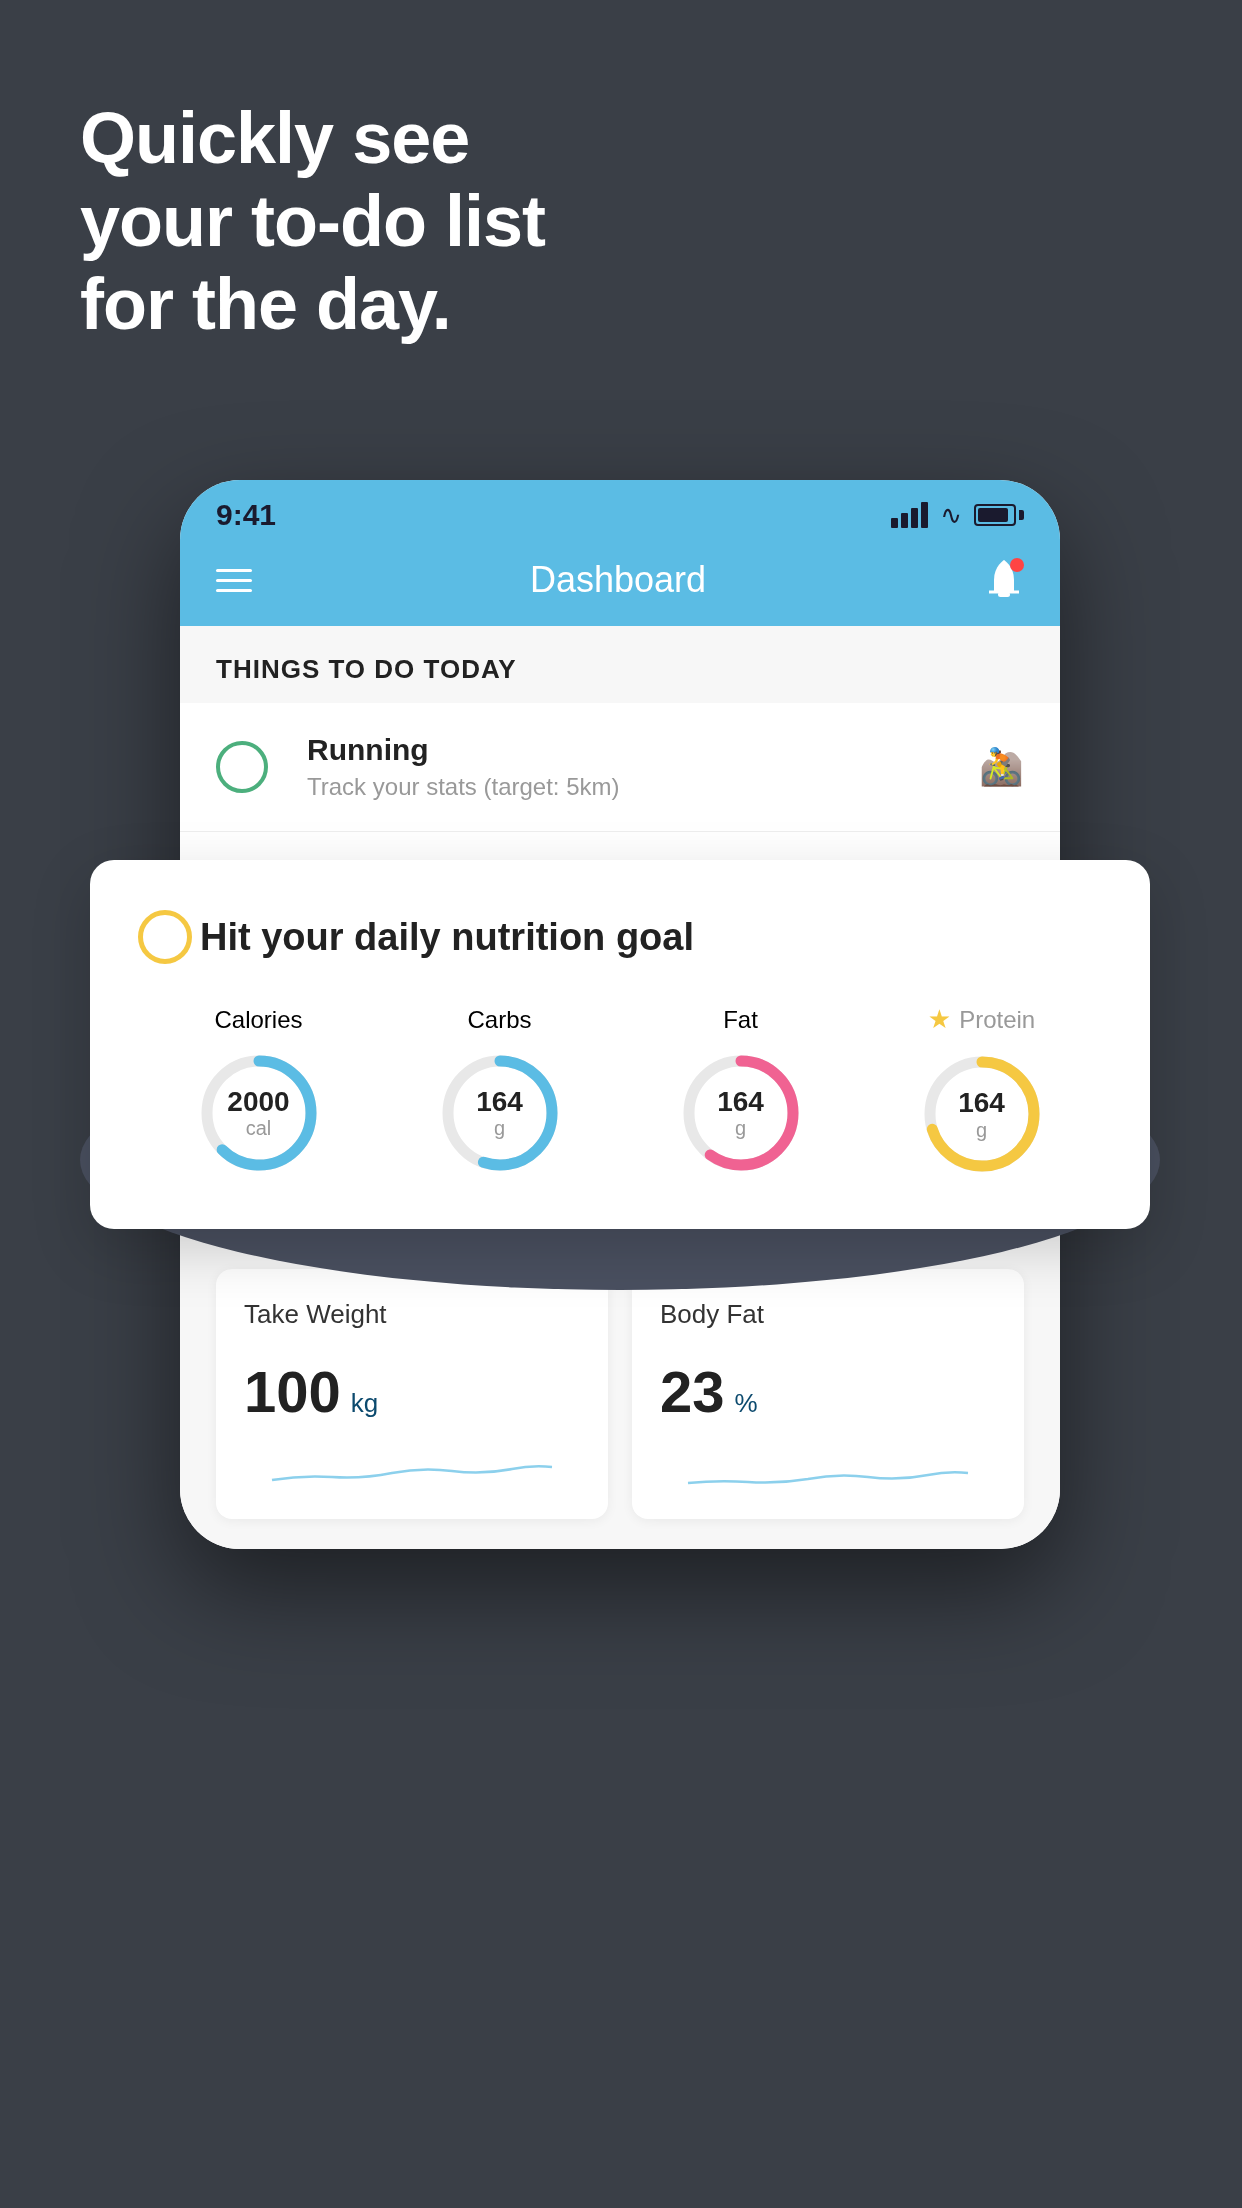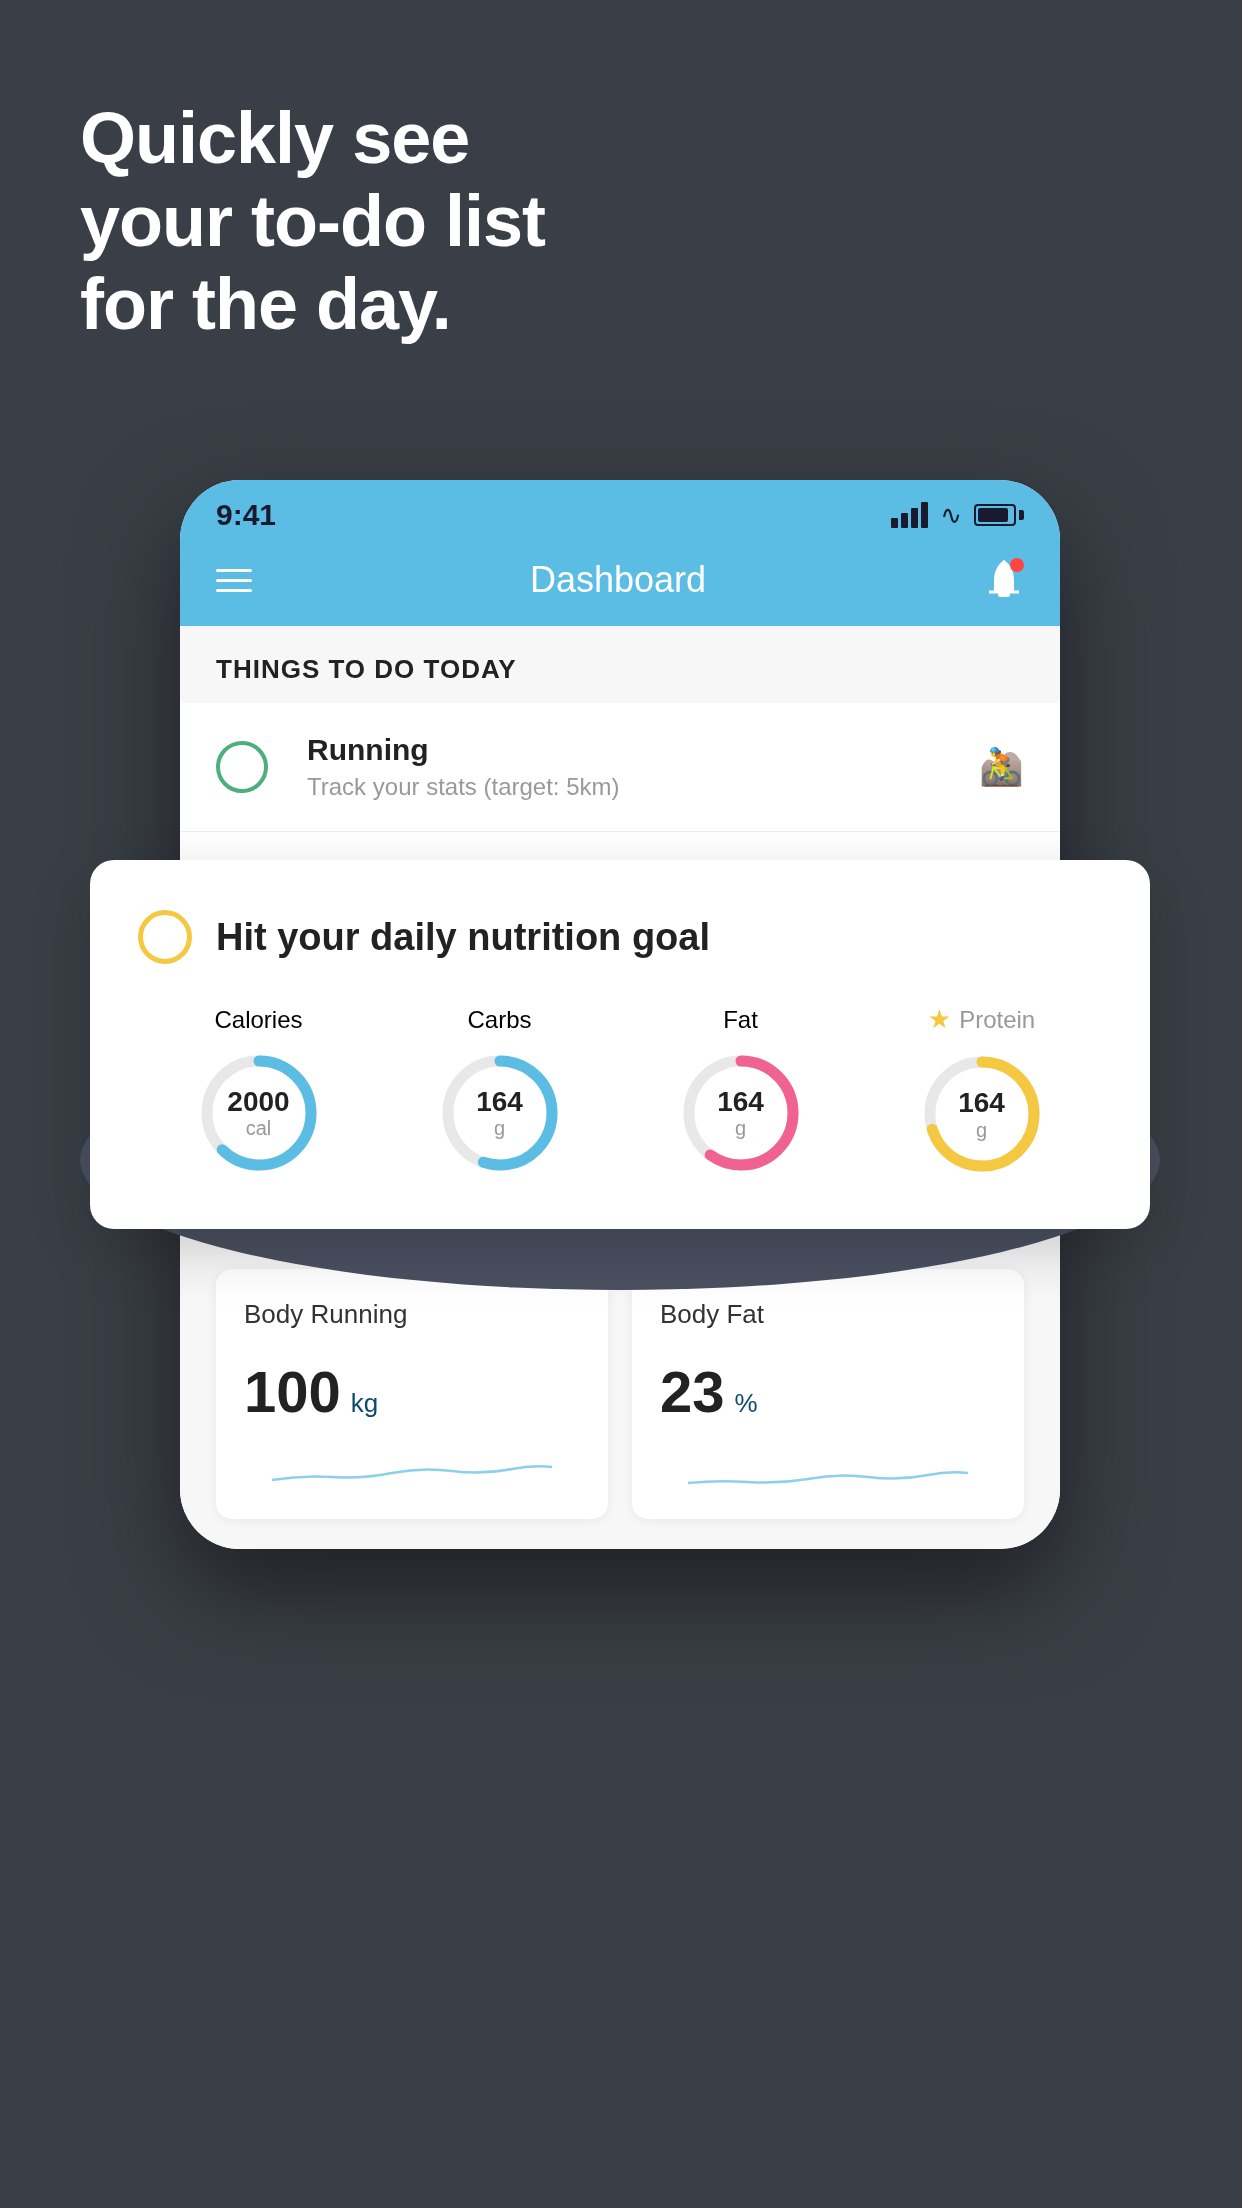--- a/index.html
+++ b/index.html
@@ -133,21 +133,21 @@
       background: #ffffff;
       border-radius: 24px;
       padding: 50px 48px 50px 48px;
       box-shadow: 0 20px 60px rgba(0,0,0,0.18);
       z-index: 10;
     }
 
     .nutrition-card-header {
       display: flex;
       align-items: center;
-      gap: 24px;
+      gap: 8px;
       margin-bottom: 40px;
     }
 
     .circle-check-yellow {
       width: 54px;
       height: 54px;
       border: 5px solid #f5c842;
       border-radius: 50%;
       flex-shrink: 0;
     }
@@ -495,21 +495,21 @@
     </div>
 
     <div style="height: 80px; background: #ffffff;"></div>
   </div>
 
   <div class="progress-section">
     <div class="progress-title">MY PROGRESS</div>
     <div class="progress-cards">
 
       <div class="progress-card">
-        <div class="progress-card-title">Body Running</div>
+        <div class="progress-card-title">Take Weight</div>
         <div class="progress-value-row">
           <span class="progress-value">100</span>
           <span class="progress-unit">kg</span>
         </div>
         <svg class="mini-chart" viewBox="0 0 280 50">
           <path d="M0 35 Q30 30 60 32 Q90 34 120 28 Q150 22 180 26 Q210 30 240 24 Q260 20 280 22" fill="none" stroke="#5bbce4" stroke-width="2.5" opacity="0.7"></path>
         </svg>
       </div>
 
       <div class="progress-card">

